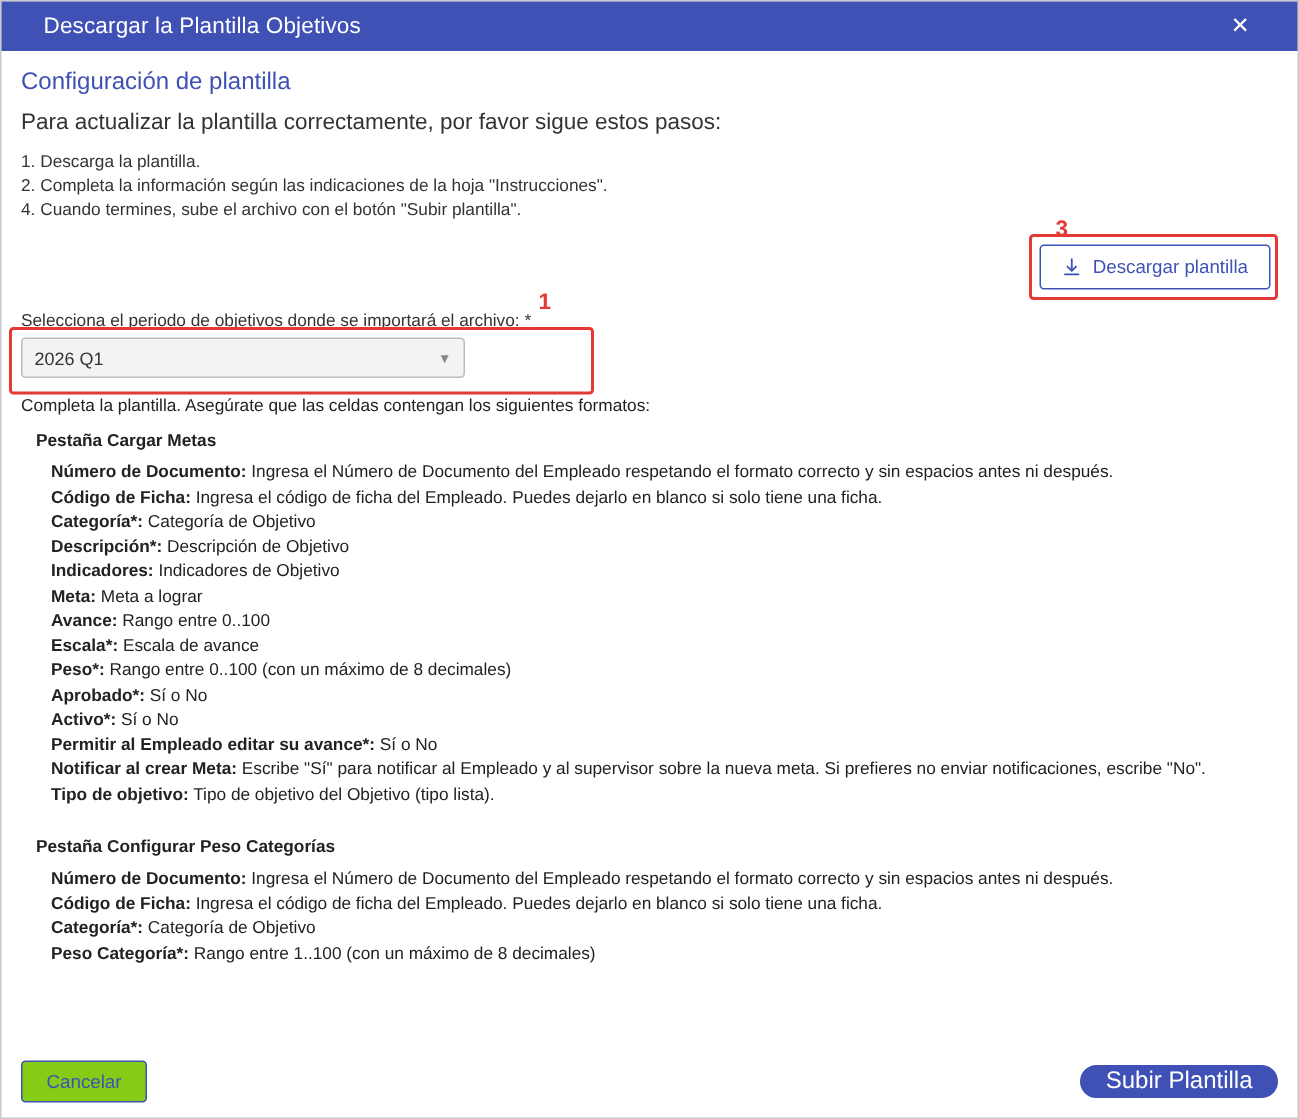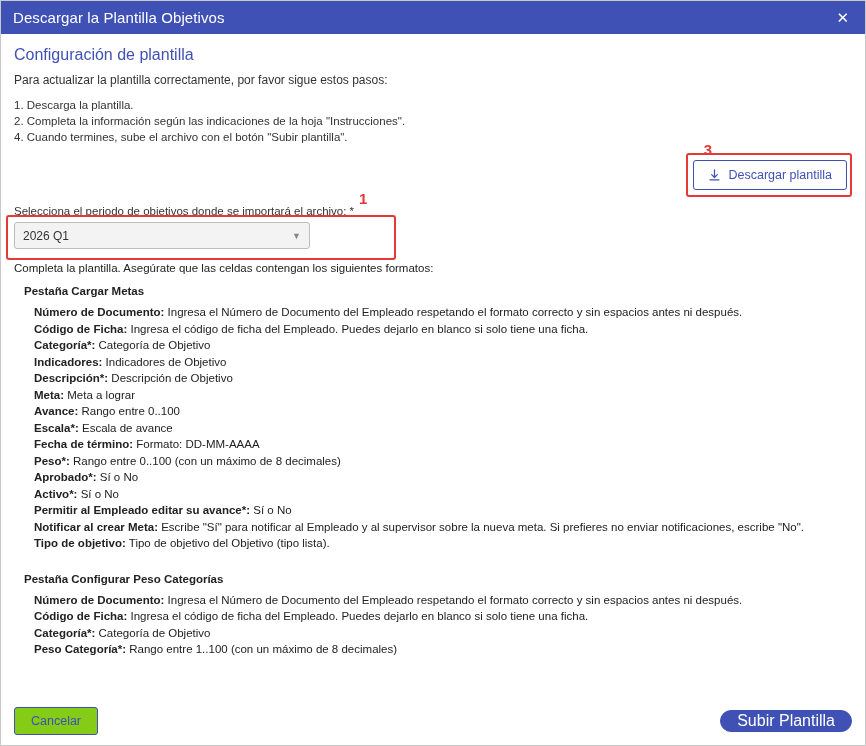--- a/index.html
+++ b/index.html
@@ -26,21 +26,21 @@
     flex-direction: column;
   }
   
   .modal-header {
     background: #3f51b5;
     color: #ffffff;
     height: 33px;
     min-height: 33px;
     display: flex;
     align-items: center;
-    padding: 0 12px;
+    padding: 0 28px;
     box-sizing: border-box;
   }
   .modal-title {
     font-size: 15px;
     font-weight: normal;
     letter-spacing: .1px;
   }
   .modal-close {
     margin-left: auto;
     font-size: 15px;
@@ -55,21 +55,21 @@
     box-sizing: border-box;
     position: relative;
     overflow: hidden;
   }
   .section-title {
     color: #3f51b5;
     font-size: 16px;
     margin: 2px 0 9px 0;
   }
   .intro {
-    font-size: 12px;
+    font-size: 15px;
     color: #333;
     margin-bottom: 10px;
   }
   .steps {
     font-size: 11.5px;
     color: #333;
     line-height: 16px;
     margin-bottom: 6px;
   }
   
@@ -227,26 +227,25 @@
     </div>
 
     <div class="lead-text">Completa la plantilla. Asegúrate que las celdas contengan los siguientes formatos:</div>
 
     <div>
       <div class="tab-heading">Pestaña Cargar Metas</div>
       <div class="spec-list">
         <div><b>Número de Documento:</b><span> Ingresa el Número de Documento del Empleado respetando el formato correcto y sin espacios antes ni después.</span></div>
         <div><b>Código de Ficha:</b><span> Ingresa el código de ficha del Empleado. Puedes dejarlo en blanco si solo tiene una ficha.</span></div>
         <div><b>Categoría*:</b><span> Categoría de Objetivo</span></div>
+        <div><b>Descripción*:</b><span> Descripción de Objetivo</span></div>
         <div><b>Indicadores:</b><span> Indicadores de Objetivo</span></div>
-        <div><b>Descripción*:</b><span> Descripción de Objetivo</span></div>
         <div><b>Meta:</b><span> Meta a lograr</span></div>
         <div><b>Avance:</b><span> Rango entre 0..100</span></div>
         <div><b>Escala*:</b><span> Escala de avance</span></div>
-        <div><b>Fecha de término:</b><span> Formato: DD-MM-AAAA</span></div>
         <div><b>Peso*:</b><span> Rango entre 0..100 (con un máximo de 8 decimales)</span></div>
         <div><b>Aprobado*:</b><span> Sí o No</span></div>
         <div><b>Activo*:</b><span> Sí o No</span></div>
         <div><b>Permitir al Empleado editar su avance*:</b><span> Sí o No</span></div>
         <div><b>Notificar al crear Meta:</b><span> Escribe "Sí" para notificar al Empleado y al supervisor sobre la nueva meta. Si prefieres no enviar notificaciones, escribe "No".</span></div>
         <div><b>Tipo de objetivo:</b><span> Tipo de objetivo del Objetivo (tipo lista).</span></div>
       </div>
     </div>
 
     <div style="height:20px"></div>

